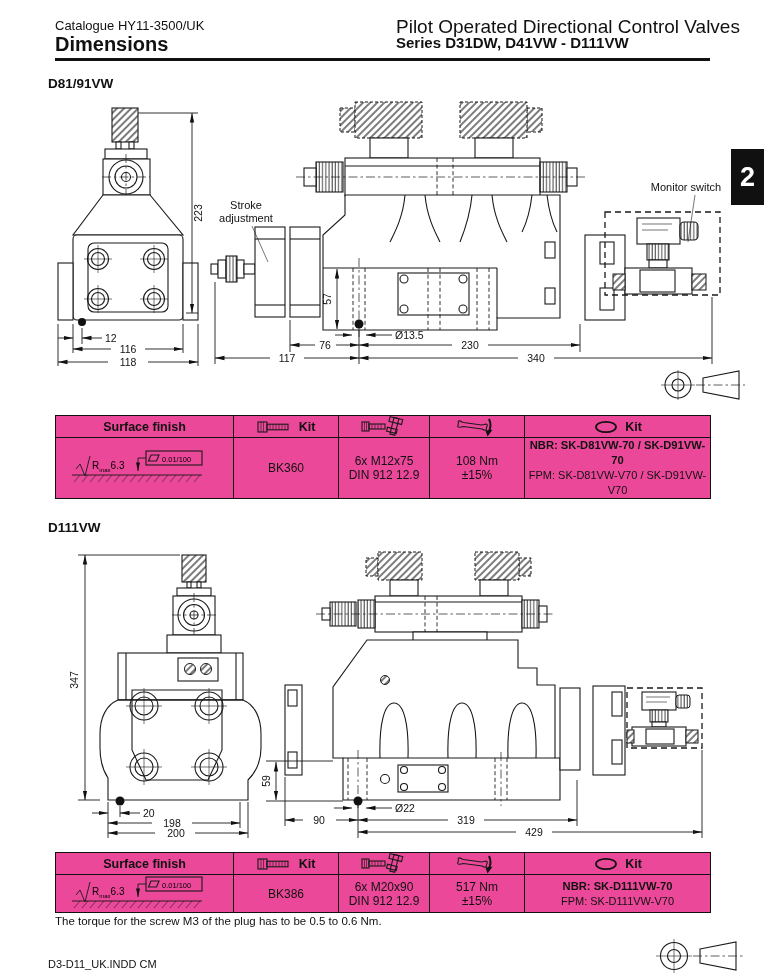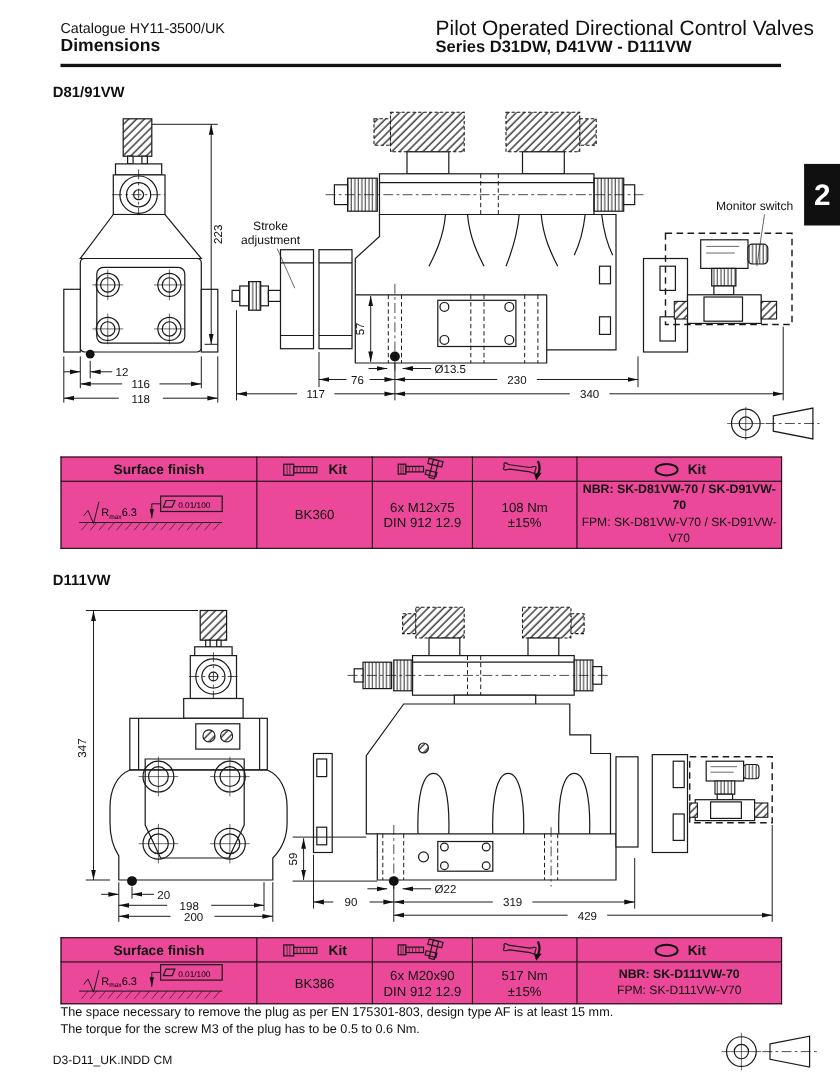--- a/index.html
+++ b/index.html
@@ -1,21 +1,21 @@
 <!DOCTYPE html>
 <html><head>
 <meta charset="utf-8">
 <style>
   * { margin:0; padding:0; box-sizing:border-box; }
   html,body { background:#fff; }
   body { width:764px; height:978px; position:relative; font-family:"Liberation Sans", sans-serif; color:#111; }
   .abs { position:absolute; }
   
   .hdr-cat { left:55px; top:18px; font-size:13px; }
-  .hdr-dim { left:55px; top:33px; font-size:16px; font-weight:bold; }
+  .hdr-dim { left:55px; top:33px; font-size:20px; font-weight:bold; }
   .hdr-title { left:396px; top:16px; font-size:19px; }
   .hdr-series { left:396px; top:34px; font-size:15px; font-weight:bold; }
   .hdr-rule { left:55px; top:58px; width:655px; height:3px; background:#111; }
   .sec-label { font-size:13.5px; font-weight:bold; }
   .page-tab { left:731px; top:149px; width:33px; height:56px; background:#101010; color:#fff;
               display:flex; align-items:center; justify-content:center; font-size:27px; font-weight:bold; }
   
   svg { overflow:visible; font-family:"Liberation Sans", sans-serif; }
   .ln { fill:none; stroke:#1a1a1a; stroke-width:1.1; }
   .fw { fill:#fff; stroke:#1a1a1a; stroke-width:1.1; }
@@ -545,21 +545,20 @@
         </td>
     <td>
           <div class="seal1">NBR: SK-D111VW-70</div>
           <div class="seal2">FPM: SK-D111VW-V70</div>
         </td>
   </tr>
 </tbody>
   </table>
 
 <div class="abs notes">
-  <div>The space necessary to remove the plug as per EN 175301-803, design type AF is at least 15 mm.</div>
   <div>The torque for the screw M3 of the plug has to be 0.5 to 0.6 Nm.</div>
 </div>
 
 <svg class="abs" style="left:640px; top:933px;" width="112" height="46" viewBox="0 0 112 46">
   <circle cx="34" cy="23" r="13.5" class="ln"></circle>
     <circle cx="34" cy="23" r="6.5" class="ln"></circle>
   <path class="thin" d="M16,23 H52 M34,6 V40"></path>
   <polygon points="60,16 96,9 96,37 60,30" class="ln"></polygon>
   <line x1="53" y1="23" x2="103" y2="23" class="cl"></line>
 </svg>

